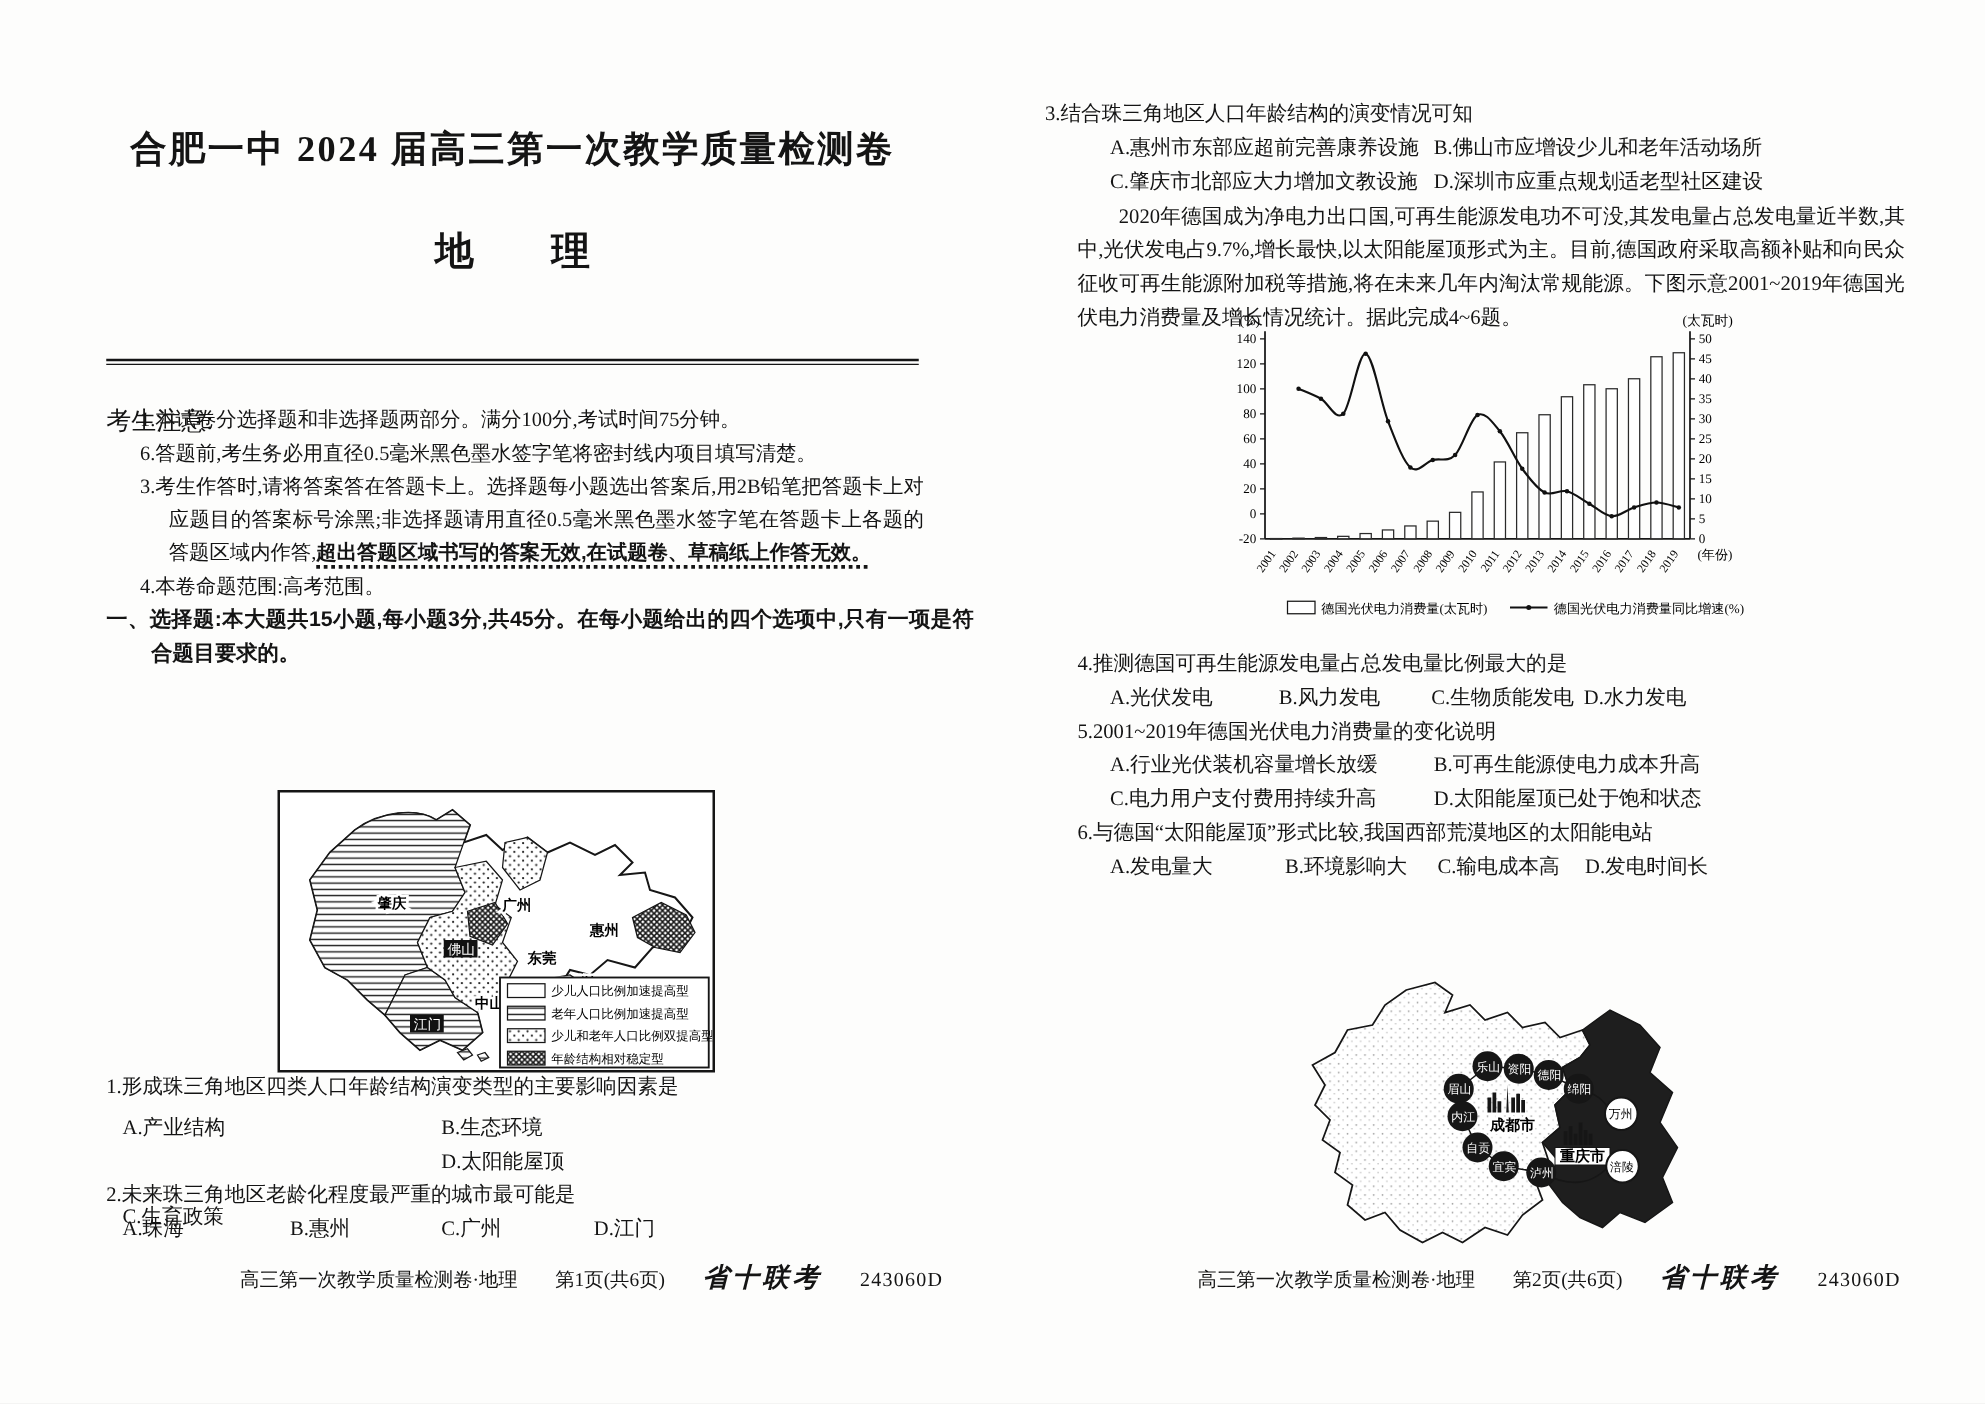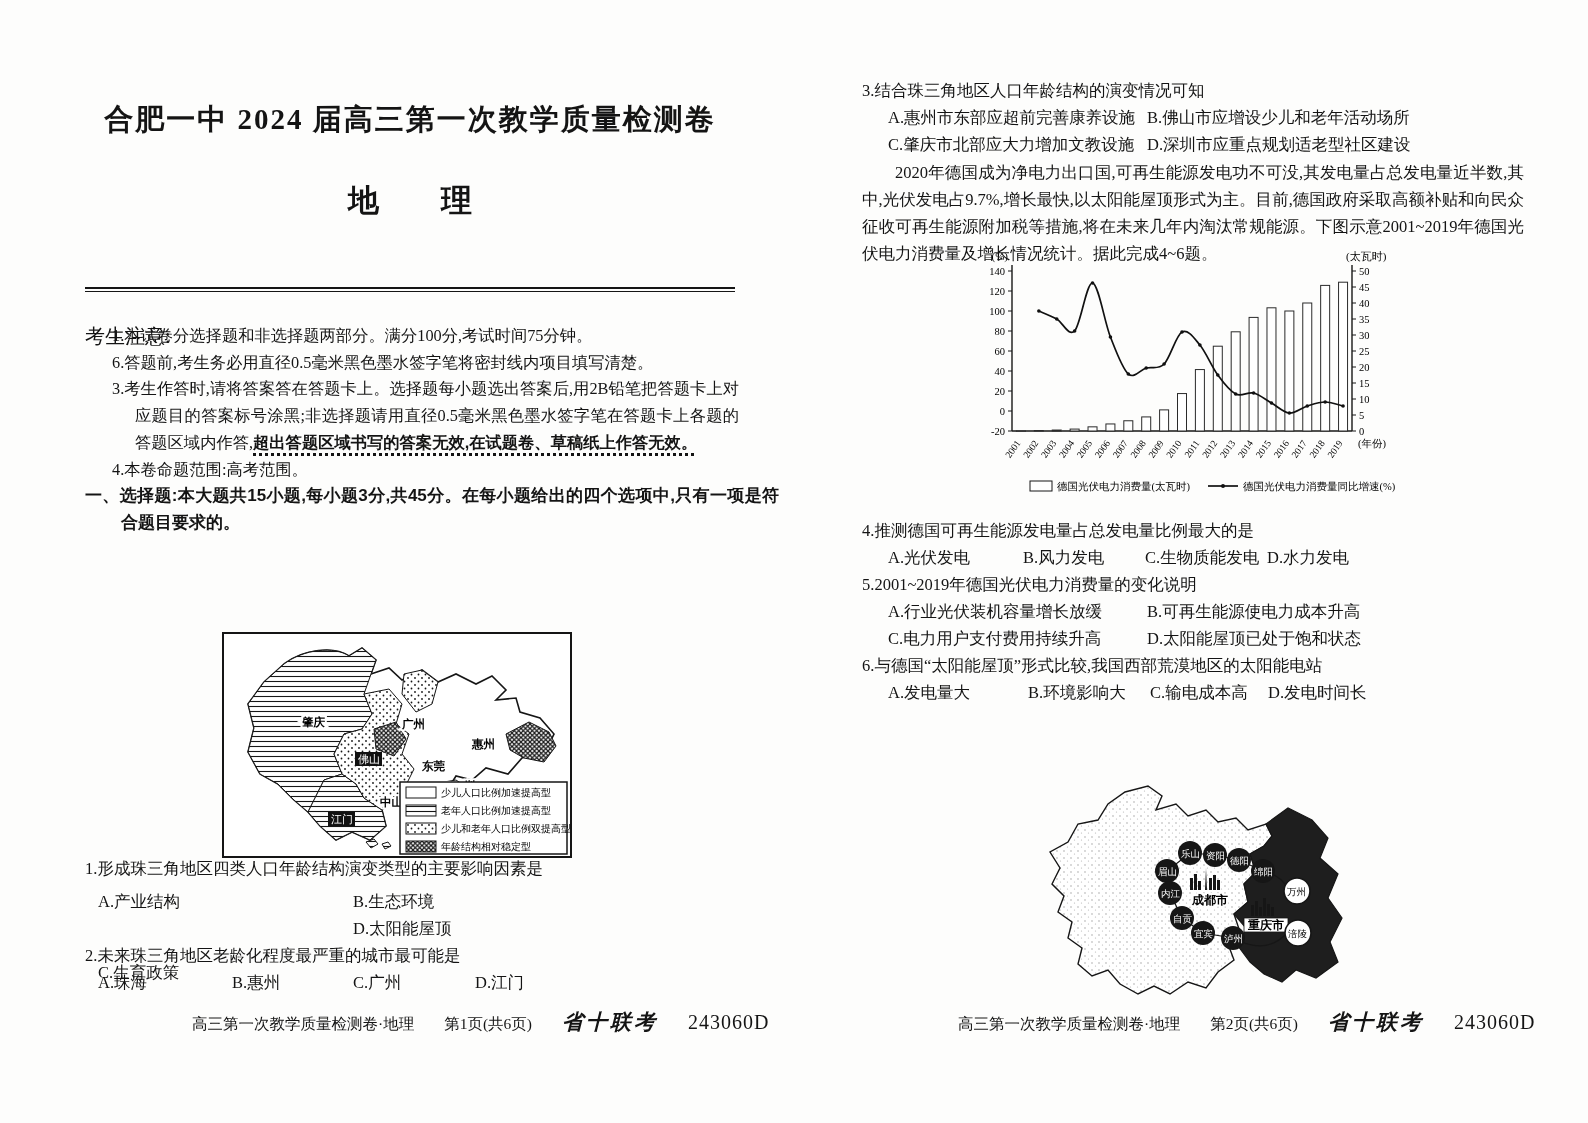--- a/index.html
+++ b/index.html
@@ -16,21 +16,21 @@
   .em{font-weight:bold;font-family:"Liberation Sans","DejaVu Sans",sans-serif;
       text-decoration:underline dotted 2.5px;text-underline-offset:5px;}
   .section{font-family:"Liberation Sans","DejaVu Sans",sans-serif;font-weight:bold;
            font-size:17px;line-height:27px;padding-left:36px;text-indent:-36px;text-align:justify;}
   .para{font-size:16.5px;line-height:26px;text-indent:2em;text-align:justify;}
   .qt{font-size:16.5px;}
   .opt{font-size:16.5px;position:absolute;white-space:nowrap;}
   .fig{border:2px solid #151515;background:#fff;}
   .footer{display:flex;align-items:baseline;gap:30px;font-size:15.5px;white-space:nowrap;}
   .brand{font-size:21px;font-weight:bold;font-style:italic;letter-spacing:3px;}
-  .code{font-size:20px;letter-spacing:1px;}
+  .code{font-size:16px;letter-spacing:1px;}
   svg text{font-family:"Liberation Serif","DejaVu Serif",serif;}
   .halo{paint-order:stroke;stroke:#fff;stroke-width:4px;font-weight:bold;}
   .chipw{fill:#111;}
 </style>
 </head>
 <body>
 
 <div class="sheet">
 
   <div class="abs center doc-title" style="left:80px;top:100px;width:660px;">合肥一中 2024 届高三第一次教学质量检测卷</div>
@@ -120,21 +120,21 @@
   <span class="opt" style="left:353px;top:972px;">C.广州</span>
   <span class="opt" style="left:475px;top:972px;">D.江门</span>
 
   <div class="abs footer" style="left:192px;top:1008px;">
     <span>高三第一次教学质量检测卷·地理</span>
     <span>第1页(共6页)</span>
     <span class="brand">省十联考</span>
     <span class="code">243060D</span>
   </div>
 
-  <div class="abs qt" style="left:862px;top:80px;">3.结合珠三角地区人口年龄结构的演变情况可知</div>
+  <div class="abs qt" style="left:836px;top:80px;">3.结合珠三角地区人口年龄结构的演变情况可知</div>
   <span class="opt" style="left:888px;top:107px;">A.惠州市东部应超前完善康养设施</span>
   <span class="opt" style="left:1147px;top:107px;">B.佛山市应增设少儿和老年活动场所</span>
   <span class="opt" style="left:888px;top:134px;">C.肇庆市北部应大力增加文教设施</span>
   <span class="opt" style="left:1147px;top:134px;">D.深圳市应重点规划适老型社区建设</span>
 
   <div class="abs para" style="left:862px;top:159px;width:662px;line-height:27px;">2020年德国成为净电力出口国,可再生能源发电功不可没,其发电量占总发电量近半数,其中,光伏发电占9.7%,增长最快,以太阳能屋顶形式为主。目前,德国政府采取高额补贴和向民众征收可再生能源附加税等措施,将在未来几年内淘汰常规能源。下图示意2001~2019年德国光伏电力消费量及增长情况统计。据此完成4~6题。</div>
 
   <svg class="abs" id="chart" width="460" height="258" viewBox="0 0 460 258" style="left:960px;top:249px;">
       <line x1="52" y1="16" x2="52" y2="182" stroke="#161616" stroke-width="1.4"></line>
       <line x1="392" y1="16" x2="392" y2="182" stroke="#161616" stroke-width="1.4"></line>

